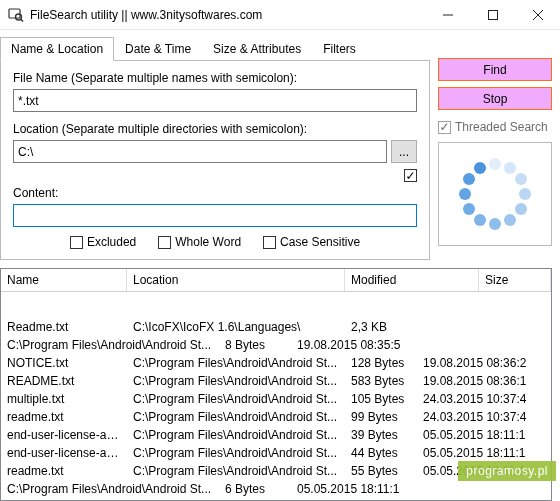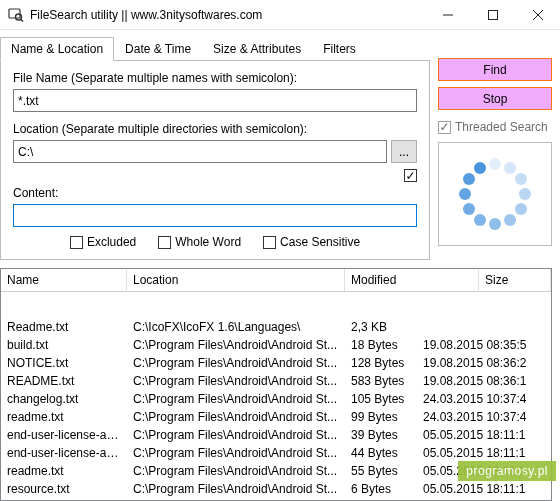--- a/index.html
+++ b/index.html
@@ -166,39 +166,38 @@
         <div class="col mod"><span>Modified</span></div>
         <div class="col size"><span>Size</span></div>
       </div>
       <div class="rows" id="rows">
           <div class="trow">
             <div class="cell name">Readme.txt</div>
             <div class="cell loc">C:\IcoFX\IcoFX 1.6\Languages\</div>
             <div class="cell size">2,3 KB</div>
           </div>
           <div class="trow">
-            <div class="cell name">build.txt</div>
-            <div class="cell loc">C:\Program Files\Android\Android St...</div>
-            <div class="cell size">18 Bytes</div>
+            <div class="cell loc">C:\Program Files\Android\Android St...</div>
+            <div class="cell size">8 Bytes</div>
             <div class="cell mod">19.08.2015 08:35:5</div>
           </div>
           <div class="trow">
             <div class="cell name">NOTICE.txt</div>
             <div class="cell loc">C:\Program Files\Android\Android St...</div>
             <div class="cell size">128 Bytes</div>
             <div class="cell mod">19.08.2015 08:36:2</div>
           </div>
           <div class="trow">
             <div class="cell name">README.txt</div>
             <div class="cell loc">C:\Program Files\Android\Android St...</div>
             <div class="cell size">583 Bytes</div>
             <div class="cell mod">19.08.2015 08:36:1</div>
           </div>
           <div class="trow">
-            <div class="cell name">changelog.txt</div>
+            <div class="cell name">multiple.txt</div>
             <div class="cell loc">C:\Program Files\Android\Android St...</div>
             <div class="cell size">105 Bytes</div>
             <div class="cell mod">24.03.2015 10:37:4</div>
           </div>
           <div class="trow">
             <div class="cell name">readme.txt</div>
             <div class="cell loc">C:\Program Files\Android\Android St...</div>
             <div class="cell size">99 Bytes</div>
             <div class="cell mod">24.03.2015 10:37:4</div>
           </div>
@@ -214,21 +213,20 @@
             <div class="cell size">44 Bytes</div>
             <div class="cell mod">05.05.2015 18:11:1</div>
           </div>
           <div class="trow">
             <div class="cell name">readme.txt</div>
             <div class="cell loc">C:\Program Files\Android\Android St...</div>
             <div class="cell size">55 Bytes</div>
             <div class="cell mod">05.05.2015 18:11:1</div>
           </div>
           <div class="trow">
-            <div class="cell name">resource.txt</div>
             <div class="cell loc">C:\Program Files\Android\Android St...</div>
             <div class="cell size">6 Bytes</div>
             <div class="cell mod">05.05.2015 18:11:1</div>
           </div>
         </div>
     </div>
 
     <div class="watermark">programosy.pl</div>
   </div>
 

